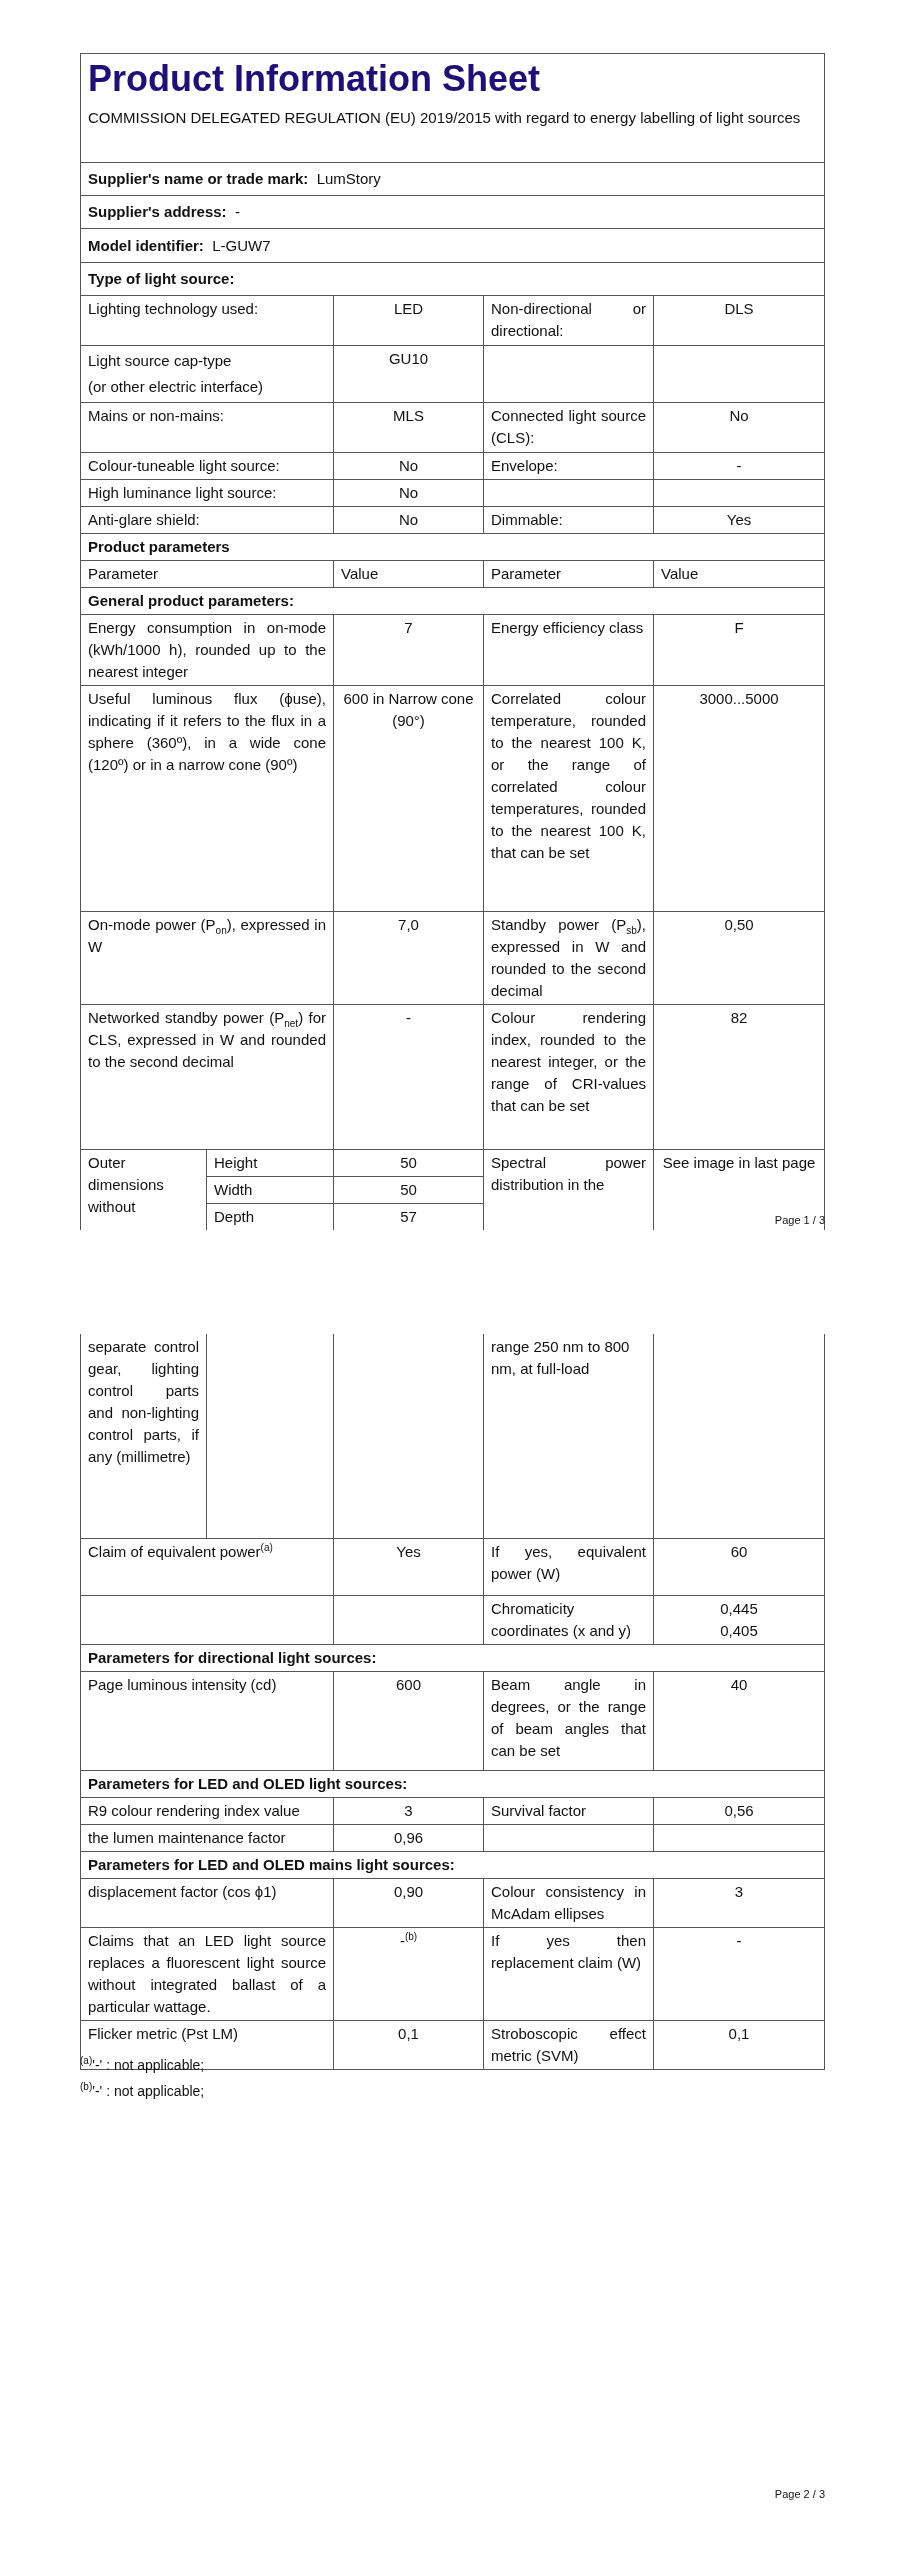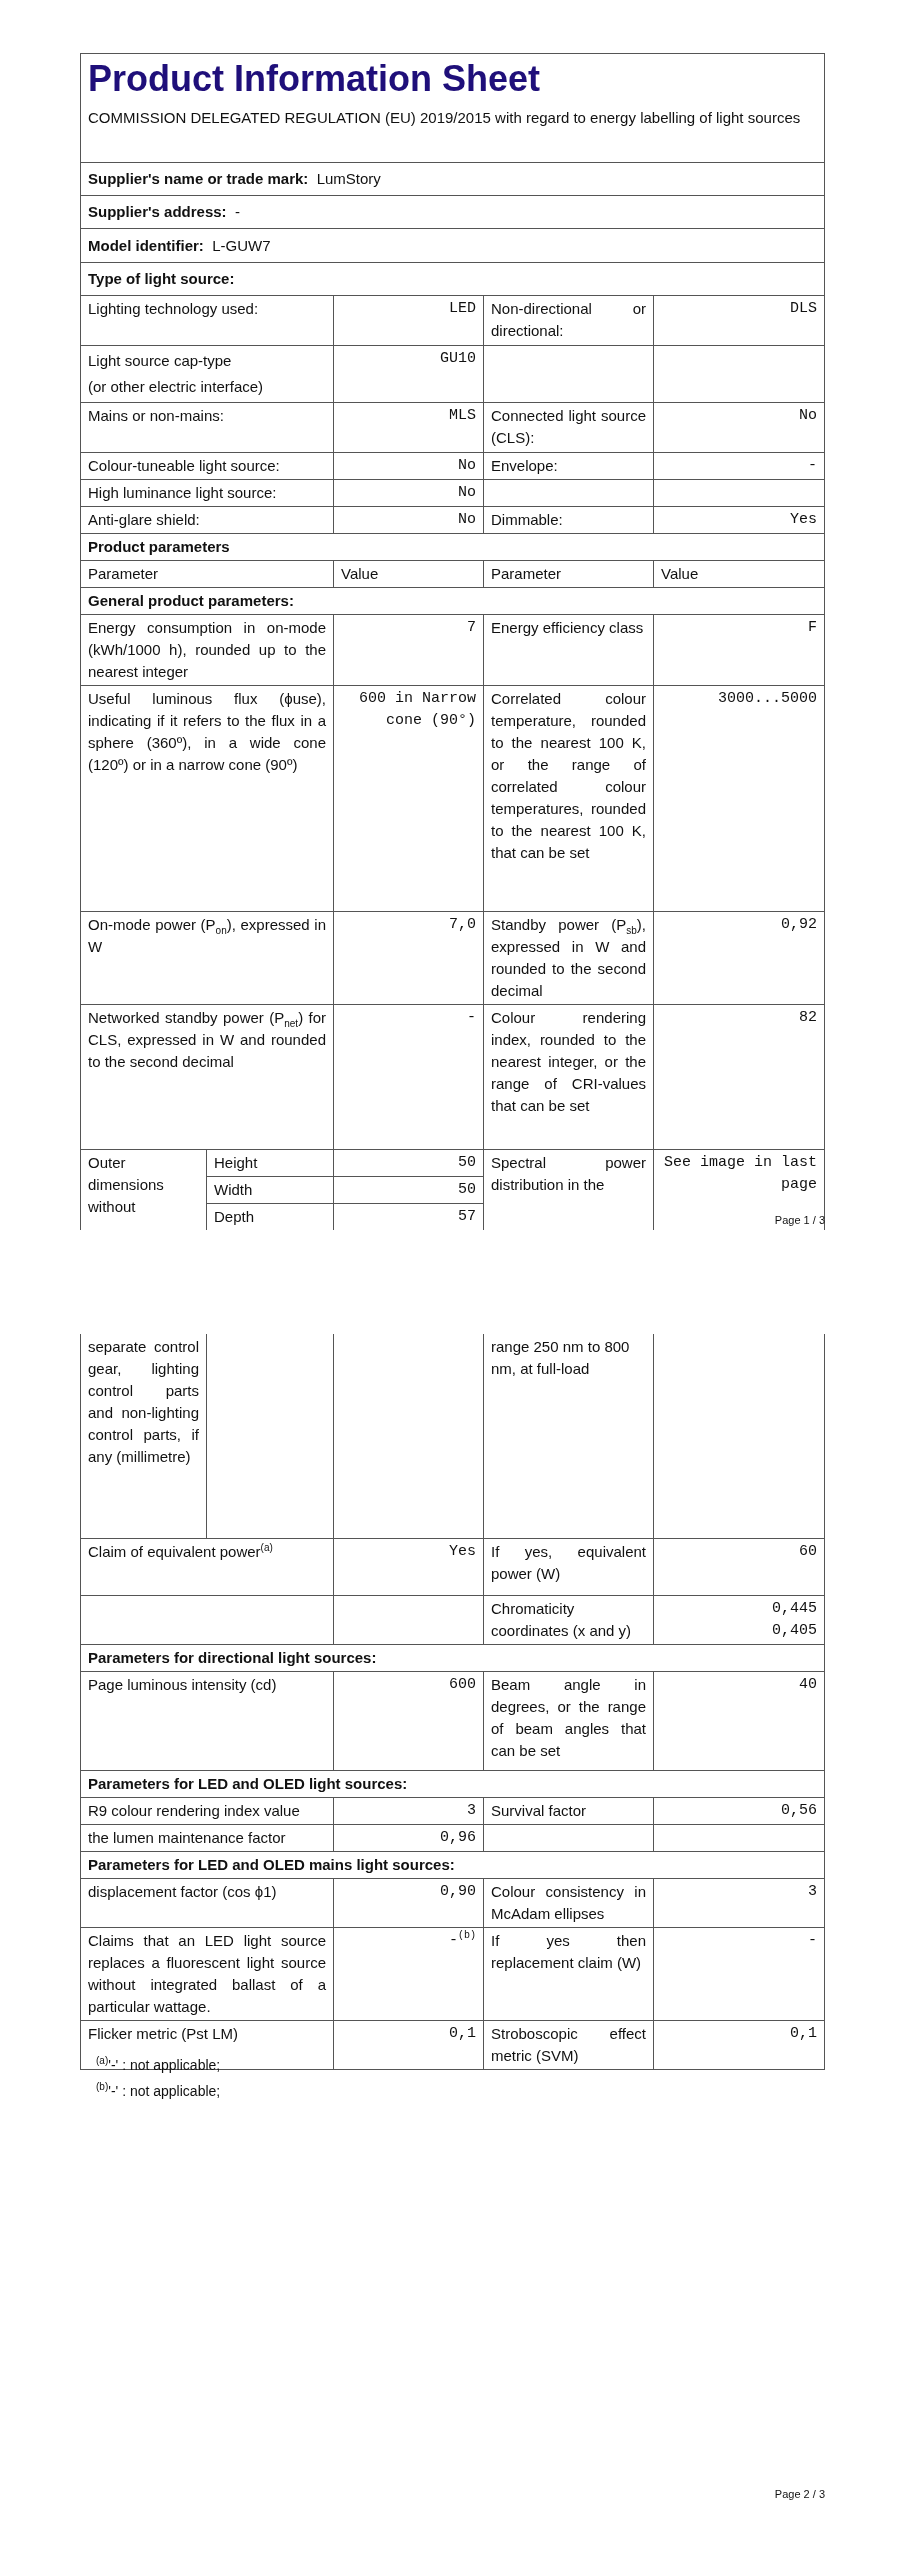--- a/index.html
+++ b/index.html
@@ -1,28 +1,28 @@
 <!DOCTYPE html>
 <html><head>
 <meta charset="utf-8">
 <style>
   html, body { margin:0; padding:0; background:#ffffff; }
   body { width:905px; height:2560px; position:relative; font-family:"Liberation Sans", sans-serif; color:#111; font-size:15px; overflow:hidden; }
   .page { position:absolute; left:0; width:905px; background:#fff; }
   table { border-collapse:collapse; table-layout:fixed; position:absolute; left:80px; width:744px; }
   td { border:1px solid #555; padding:2px 7px; vertical-align:top; line-height:22px; font-size:15px; }
-  td.c { text-align:right;font-family:Liberation Mono, monospace; }
+  td.c { text-align:center; }
   td.j { text-align:justify;margin-top:44px; }
   td.b { font-weight:bold; }
   td.hc { font-weight:bold; }
   .title { color:#1f0f7a; font-size:36px; font-weight:bold; line-height:42px; display:block; margin-top:2px; }
   .sub { display:block; line-height:24px; margin-top:6px; }
   sub, sup { font-size:10px; line-height:0; }
   .pager { position:absolute; right:80px; font-size:11px; color:#111;margin-left:28px; }
-  .footnote { position:absolute; left:96px; font-size:14px; line-height:22px; }
+  .footnote { position:absolute; left:80px; font-size:14px; line-height:22px; }
 </style>
 </head>
 <body>
 
 <div class="page" style="top:0;height:1280px;">
   <table style="top:53px;">
     <colgroup>
       <col style="width:126px">
         <col style="width:127px">
         <col style="width:150px">
@@ -114,21 +114,21 @@
     <tr style="height:226px">
       <td colspan="2" class="j">Useful luminous flux (ϕuse), indicating if it refers to the flux in a sphere (360º), in a wide cone (120º) or in a narrow cone (90º)</td>
       <td class="c">600 in Narrow cone (90°)</td>
       <td class="j">Correlated colour temperature, rounded to the nearest 100 K, or the range of correlated colour temperatures, rounded to the nearest 100 K, that can be set</td>
       <td class="c">3000...5000</td>
     </tr>
     <tr style="height:90px">
       <td colspan="2" class="j"><span>On-mode power (P</span><sub>on</sub><span>), expressed in W</span></td>
       <td class="c">7,0</td>
       <td class="j"><span>Standby power (P</span><sub>sb</sub><span>), expressed in W and rounded to the second decimal</span></td>
-      <td class="c">0,92</td>
+      <td class="c">0,50</td>
     </tr>
     <tr style="height:145px">
       <td colspan="2" class="j"><span>Networked standby power (P</span><sub>net</sub><span>) for CLS, expressed in W and rounded to the second decimal</span></td>
       <td class="c">-</td>
       <td class="j">Colour rendering index, rounded to the nearest integer, or the range of CRI-values that can be set</td>
       <td class="c">82</td>
     </tr>
     <tr style="height:25px">
       <td rowspan="3" style="border-bottom:none">Outer dimensions without</td>
       <td>Height</td>

